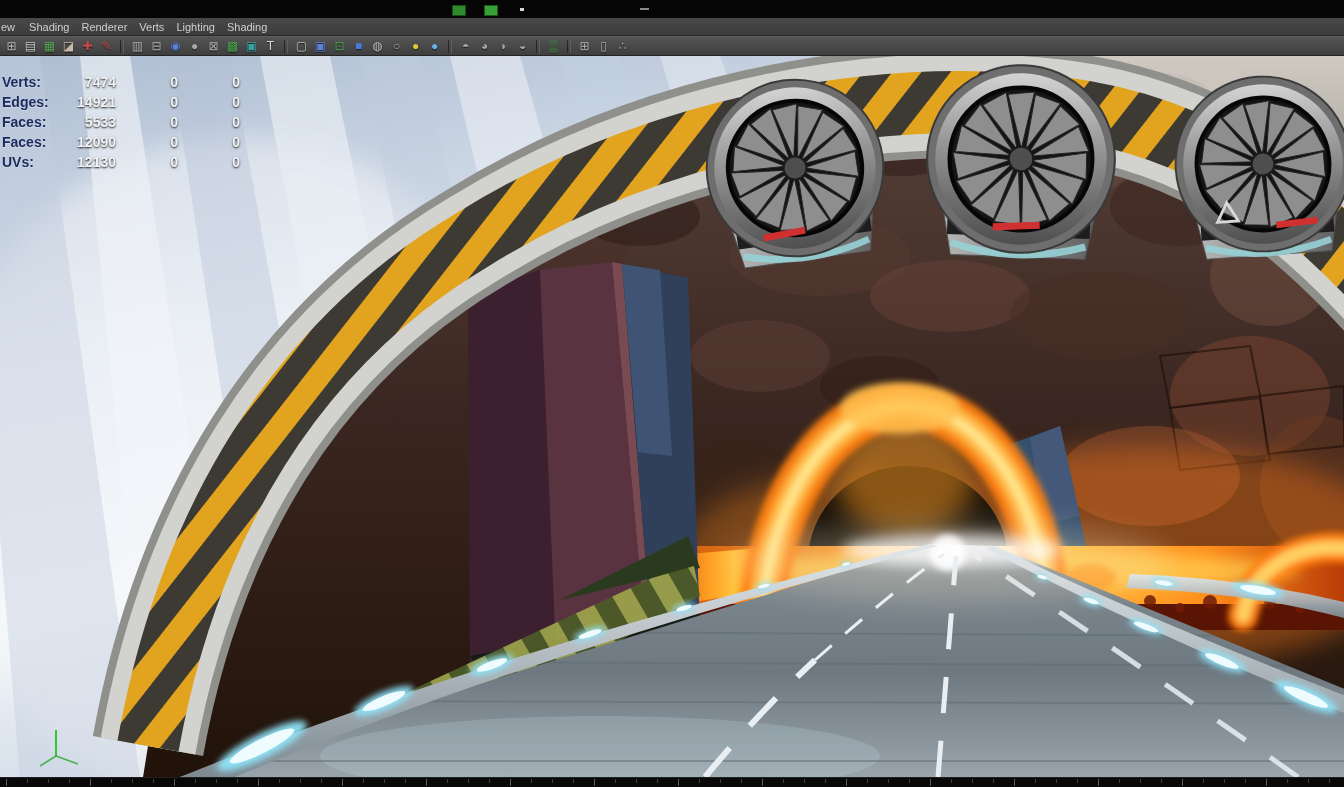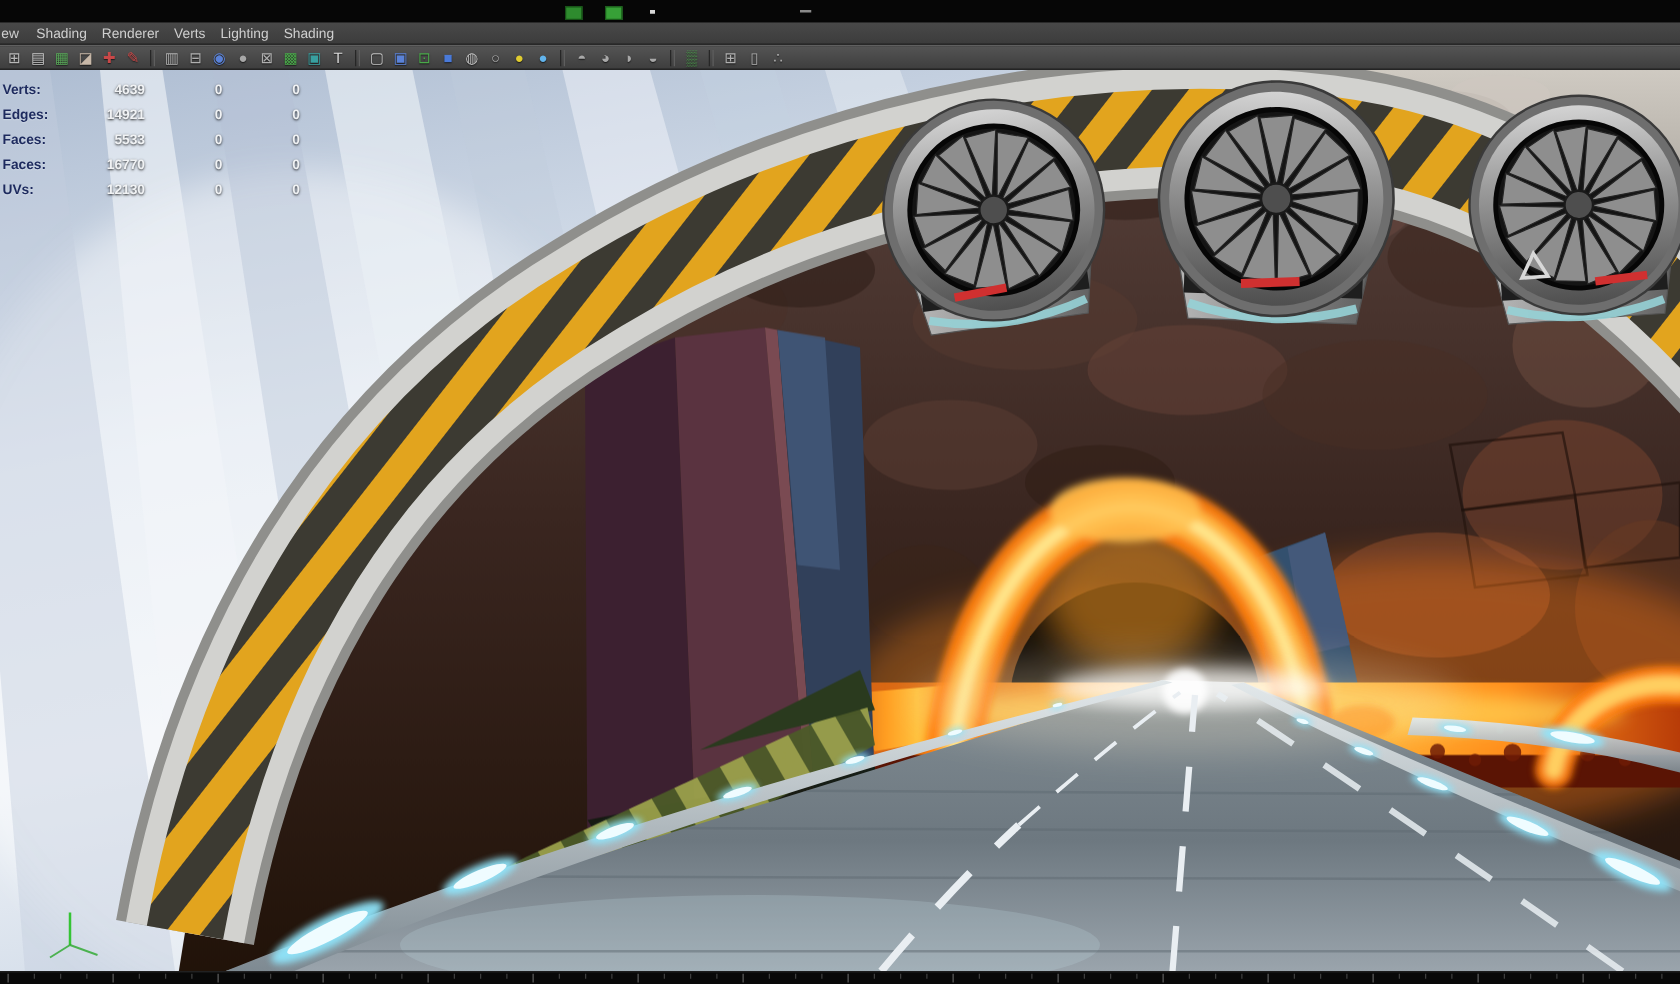--- a/index.html
+++ b/index.html
@@ -16,21 +16,21 @@
        display:flex;align-items:center;color:#cfcfcf;font-size:11px}
   .menu-item{padding:0 6px;height:100%;display:flex;align-items:center;cursor:default;white-space:nowrap}
   .menu-item:first-child{padding-left:1px;padding-right:8px}
   .toolbar{position:absolute;top:36px;left:0;width:1344px;height:20px;box-sizing:border-box;
        background:linear-gradient(#545454,#3e3e3e);border-top:1px solid #606060;border-bottom:1px solid #242424;
        display:flex;align-items:center;padding-left:2px}
   .tb-icon{width:17px;height:17px;margin:0 1px;display:flex;align-items:center;justify-content:center;
        font-size:12px;line-height:1;text-shadow:0 1px 1px rgba(0,0,0,.65);cursor:default}
   .tb-sep{width:2px;height:13px;margin:0 4px;border-left:1px solid #262626;border-right:1px solid #5e5e5e}
   .viewport{position:absolute;top:56px;left:0;width:1344px;height:721px;overflow:hidden;background:#cdd6e2}
-  .hud{position:absolute;top:6px;left:2px;font-size:11px;line-height:20px;z-index:5}
+  .hud{position:absolute;top:16px;left:2px;font-size:14px;line-height:20px;z-index:5}
   .hud-row{display:grid;grid-template-columns:58px 56px 62px 62px}
   .hud-label{color:#1d2a5e;font-weight:bold;text-shadow:0 1px 1px rgba(255,255,255,.3)}
   .hud-val{text-align:right;color:#f0f2f4;font-weight:bold;text-shadow:0 1px 2px rgba(0,0,0,.85)}
   .timeline{position:absolute;top:777px;left:0;width:1344px;height:10px;background:#080808;border-top:1px solid #1f1f1f}
   .tick{position:absolute;top:1px;width:1px;height:4px;background:#3e3e3e}
   .tick.major{height:7px;background:#5c5c5c}
   svg{display:block}
 </style>
 </head>
 <body>
@@ -87,39 +87,39 @@
     <span class="tb-icon" title="isolate-cube" style="color: rgb(176, 176, 176);">⊞</span>
     <span class="tb-icon" title="image-plane-frames" style="color: rgb(176, 176, 176);">▯</span>
     <span class="tb-icon" title="share-nodes" style="color: rgb(176, 176, 176);">∴</span>
   </div>
 
 <div class="viewport">
 
   <div class="hud">
     <div class="hud-row">
       <span class="hud-label">Verts:</span>
-      <span class="hud-val">4639</span>
+      <span class="hud-val">7474</span>
       <span class="hud-val">0</span>
       <span class="hud-val">0</span>
     </div>
     <div class="hud-row">
       <span class="hud-label">Edges:</span>
       <span class="hud-val">14921</span>
       <span class="hud-val">0</span>
       <span class="hud-val">0</span>
     </div>
     <div class="hud-row">
       <span class="hud-label">Faces:</span>
       <span class="hud-val">5533</span>
       <span class="hud-val">0</span>
       <span class="hud-val">0</span>
     </div>
     <div class="hud-row">
       <span class="hud-label">Faces:</span>
-      <span class="hud-val">16770</span>
+      <span class="hud-val">12090</span>
       <span class="hud-val">0</span>
       <span class="hud-val">0</span>
     </div>
     <div class="hud-row">
       <span class="hud-label">UVs:</span>
       <span class="hud-val">12130</span>
       <span class="hud-val">0</span>
       <span class="hud-val">0</span>
     </div>
   </div>

